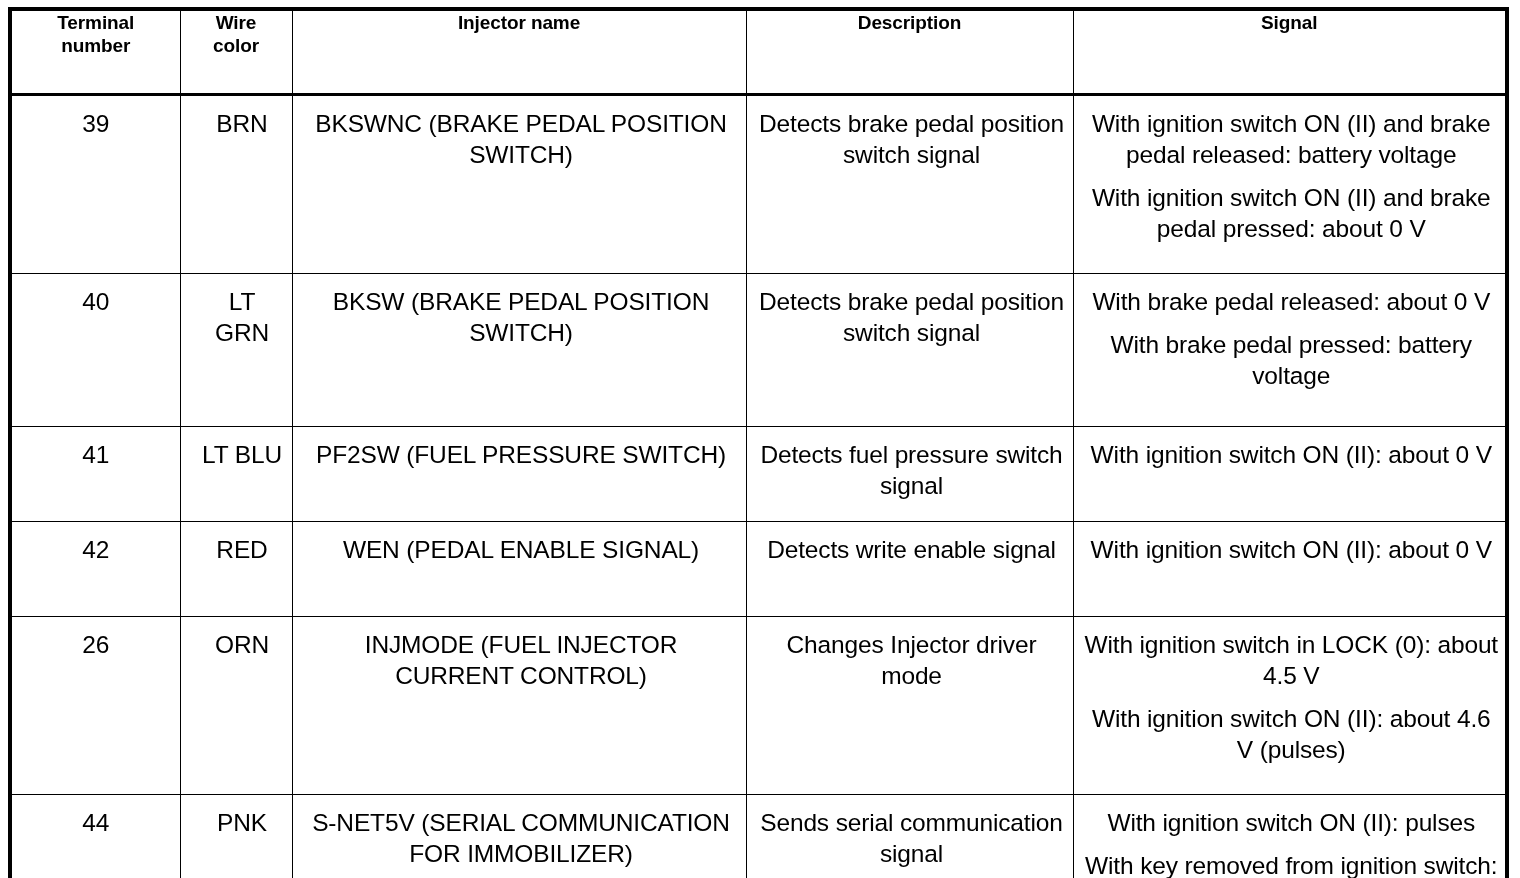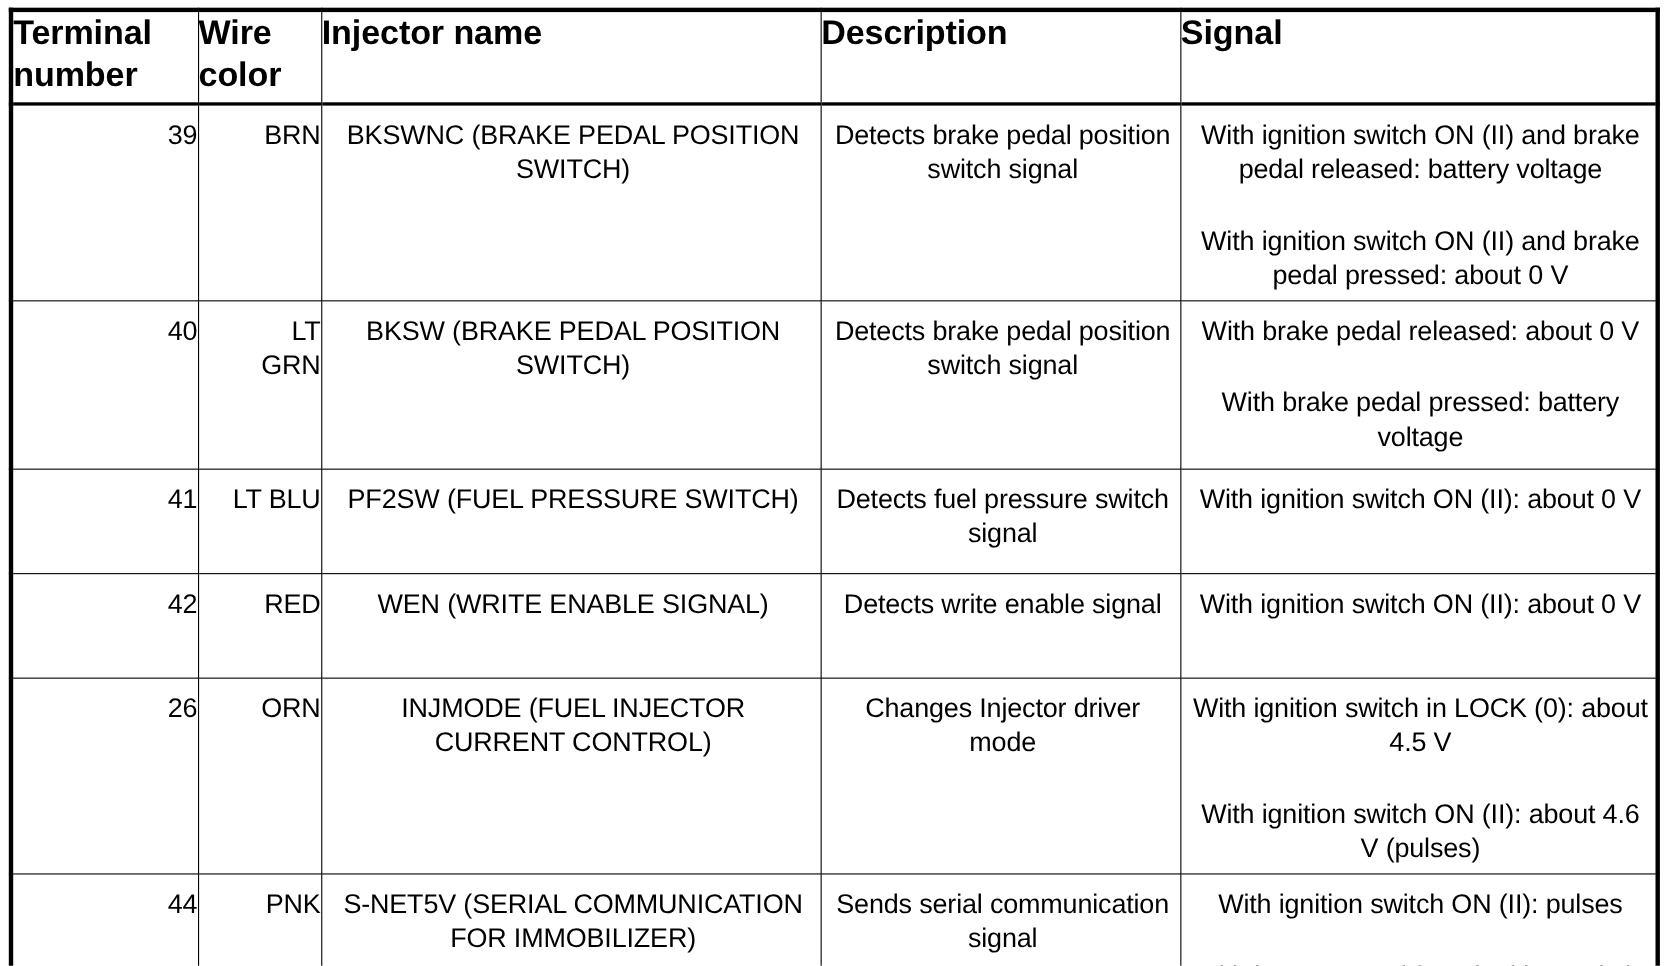--- a/index.html
+++ b/index.html
@@ -44,55 +44,55 @@
   .terminal-table th,
   .terminal-table td {
     border: 1.6px solid #000000;
     vertical-align: top;
     padding: 0;
   }
 
   
   thead th {
     height: 82px;
-    font-size: 31px;
+    font-size: 19px;
     font-weight: bold;
-    text-align: left;
+    text-align: center;
     vertical-align: top;
     padding-top: 12px;
     line-height: 1.23;
     letter-spacing: -0.1px;
   }
   thead tr { border-bottom: 3px solid #000; }
   thead th.hdr-sep {
     border-bottom-width: 3px;
   }
 
   
   tbody td {
     font-size: 24.5px;
     line-height: 1.27;
     letter-spacing: -0.15px;
   }
   td.col-num, td.col-wire {
-    text-align: right;
+    text-align: center;
     padding-top: 12px;
   }
   td.col-name, td.col-desc, td.col-sig {
     text-align: center;
     padding-top: 12px;
     padding-left: 10px;
     padding-right: 6px;
   }
   td.col-num { padding-left: 0; padding-right: 0; }
   td.col-wire { padding-left: 12px; padding-right: 0; }
 
   .cellline { display: block; white-space: pre-wrap; }
   .para { display: block; }
-  .para + .para { margin-top: 34px; }
+  .para + .para { margin-top: 12px; }
 
   
   tr.r-39 td { height: 165px; }
   tr.r-40 td { height: 140px; }
   tr.r-41 td { height: 82px; }
   tr.r-42 td { height: 82px; }
   tr.r-43 td { height: 165px; }
   tr.r-44 td { height: 138px; }
 </style>
 </head>
@@ -191,21 +191,21 @@
       </tr>
 
       <tr class="r-42">
         <td class="col-num">
           <span class="cellline">42</span>
         </td>
         <td class="col-wire">
           <span class="cellline">RED</span>
         </td>
         <td class="col-name">
-          <span class="cellline">WEN (WRITE ENABLE SIGNAL)</span>
+          <span class="cellline">WEN (PEDAL ENABLE SIGNAL)</span>
         </td>
         <td class="col-desc">
           <span class="cellline">Detects write enable signal</span>
         </td>
         <td class="col-sig">
           <span class="para">With ignition switch ON (II): about 0 V</span>
         </td>
       </tr>
 
       <tr class="r-43">

